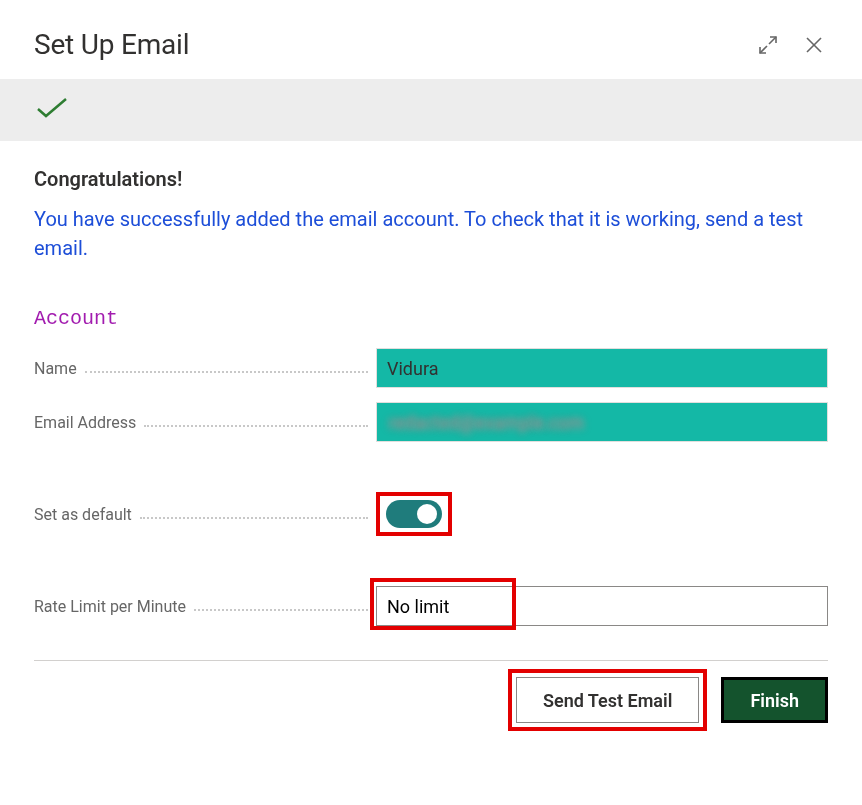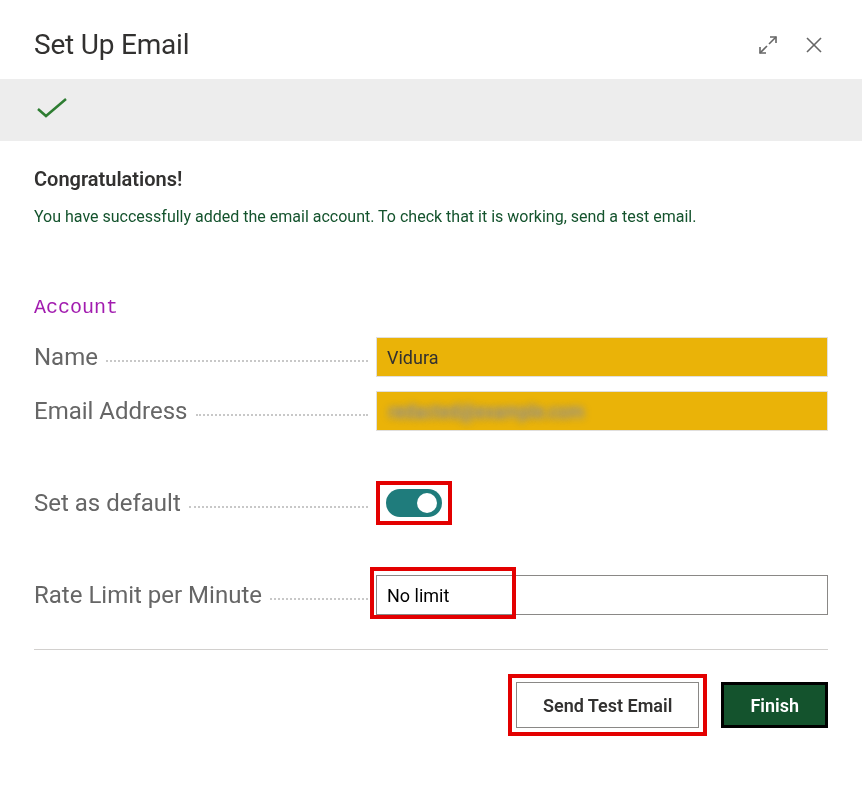--- a/index.html
+++ b/index.html
@@ -46,60 +46,60 @@
   .statusbar svg { width: 36px; height: 24px; }
   .content {
     padding: 26px 34px 0 34px;
   }
   .congrats-title {
     font-size: 20px;
     font-weight: 600;
     margin: 0 0 14px 0;
   }
   .congrats-text {
-    font-size: 16px;
+    font-size: 20px;
     line-height: 1.45;
-    color: #14532d;
-    margin: 0 0 68px 0;
+    color: #1d4ed8;
+    margin: 0 0 44px 0;
     max-width: 770px;
   }
   .section-heading {
     font-size: 20px;
     font-weight: 400;
     margin: 0 0 18px 0;
     color: #a21caf;
     font-family: Liberation Mono, monospace;
   }
   .form-row {
     display: flex;
     align-items: center;
     margin-bottom: 14px;
   }
   .form-row.gap-lg { margin-top: 50px; }
   .label-col {
     width: 342px;
     display: flex;
     align-items: center;
     color: #666;
-    font-size: 24px;
+    font-size: 16px;
   }
   .label-text { white-space: nowrap; }
   .dots {
     flex: 1;
     margin: 0 8px;
     height: 1px;
     border-bottom: 2px dotted #c8c8c8;
     position: relative;
     top: 4px;
   }
   .value-col {
     flex: 1;
   }
   .readonly-field {
-    background: #eab308;
+    background: #14b8a6;
     border: 1px solid #e1dfdd;
     padding: 6px 10px;
     font-size: 18px;
     color: #323130;
     height: 40px;
     display: flex;
     align-items: center;
   }
   .readonly-field.blurred {
     color: transparent;
@@ -143,21 +143,21 @@
     position: absolute;
     left: -6px; top: -8px;
     width: 146px;
     height: 52px;
     border: 4px solid #e30000;
     pointer-events: none;
   }
   .footer {
     border-top: 1px solid #d2d0ce;
     margin: 34px 34px 0 34px;
-    padding-top: 24px;
+    padding-top: 8px;
     display: flex;
     justify-content: flex-end;
     gap: 14px;
     align-items: center;
   }
   .btn {
     height: 46px;
     padding: 0 26px;
     font-size: 18px;
     font-weight: 600;

